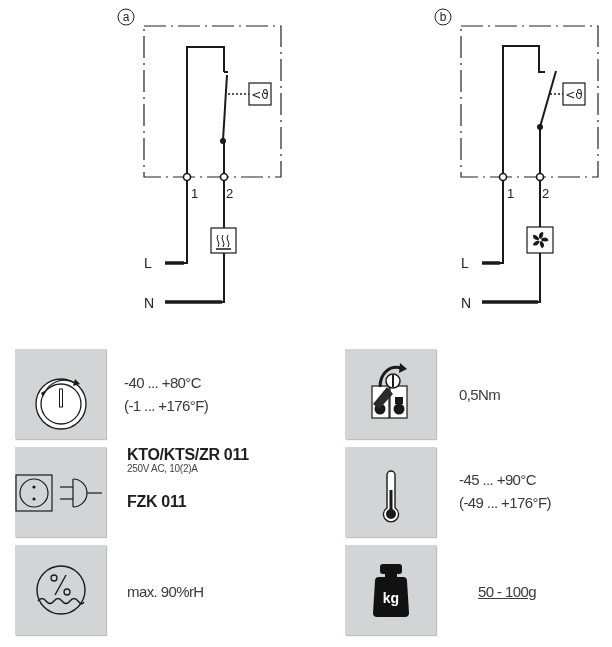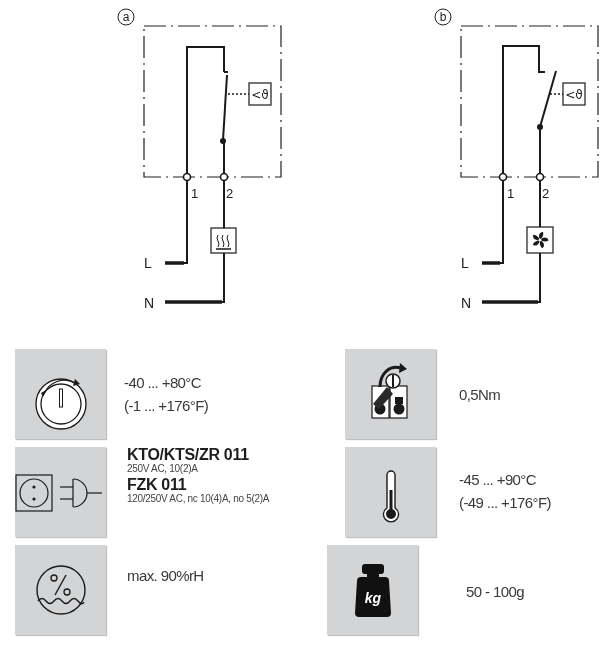--- a/index.html
+++ b/index.html
@@ -124,34 +124,33 @@
     <line x1="45" y1="40" x2="58" y2="40" stroke="#1a1a1a" stroke-width="1.2"></line>
     <line x1="45" y1="52" x2="58" y2="52" stroke="#1a1a1a" stroke-width="1.2"></line>
     <line x1="58" y1="32" x2="58" y2="60" stroke="#1a1a1a" stroke-width="1.2"></line>
     <path d="M58,32 A14,14 0 0 1 58,60" fill="none" stroke="#1a1a1a" stroke-width="1.2"></path>
     <line x1="72" y1="46" x2="87" y2="46" stroke="#1a1a1a" stroke-width="1.2"></line>
   </svg>
 </div>
 <div class="spec-text" style="left:127px; top:447px;">
   <span class="head">KTO/KTS/ZR 011</span>
   <span class="small">250V AC, 10(2)A</span>
-  <span class="head" style="margin-top:1px;">FZK 011</span>
-  <span class="small">120/250V AC, nc 10(4)A, no 5(2)A</span>
+  <span class="head" style="margin-top:18px;">FZK 011</span>
 </div>
 
 <div class="spec-box" style="left:15px; top:545px;">
   <svg width="91" height="90" viewBox="0 0 91 90">
     <circle cx="46" cy="45" r="24" fill="none" stroke="#1a1a1a" stroke-width="1.4"></circle>
     <circle cx="39" cy="33" r="3" fill="none" stroke="#1a1a1a" stroke-width="1.3"></circle>
     <circle cx="52" cy="47" r="3" fill="none" stroke="#1a1a1a" stroke-width="1.3"></circle>
     <line x1="40" y1="50" x2="51" y2="30" stroke="#1a1a1a" stroke-width="1.4"></line>
     <path d="M23,56 q4,-5 8,0 q4,5 8,0 q4,-5 8,0 q4,5 8,0 q4,-5 8,0 q4,5 6,1" fill="none" stroke="#1a1a1a" stroke-width="1.4"></path>
   </svg>
 </div>
-<div class="spec-text" style="left:127px; top:564px;">
+<div class="spec-text" style="left:127px; top:580px;">
   <span class="big">max. 90%rH</span>
 </div>
 
 <div class="spec-box" style="left:345px; top:349px;">
   <svg width="91" height="90" viewBox="0 0 91 90">
     <rect x="27" y="37" width="17" height="32" fill="#fff" stroke="#1a1a1a" stroke-width="1.2"></rect>
     <rect x="45" y="37" width="17" height="32" fill="#fff" stroke="#1a1a1a" stroke-width="1.2"></rect>
     <circle cx="35" cy="60" r="5.5" fill="#1a1a1a"></circle>
     <circle cx="54" cy="60" r="5.5" fill="#1a1a1a"></circle>
     <rect x="50" y="48" width="8" height="7" fill="#1a1a1a"></rect>
@@ -171,21 +170,21 @@
     <path d="M42,28 a4,4 0 0 1 8,0 v33 a7.5,7.5 0 1 1 -8,0 Z" fill="#fff" stroke="#1a1a1a" stroke-width="1.4"></path>
     <rect x="44.5" y="43" width="3" height="22" fill="#1a1a1a"></rect>
     <circle cx="46" cy="67" r="5" fill="#1a1a1a"></circle>
   </svg>
 </div>
 <div class="spec-text" style="left:459px; top:468px;">
   <span class="big">-45 ... +90°C</span>
   <span class="big">(-49 ... +176°F)</span>
 </div>
 
-<div class="spec-box" style="left:327px; top:545px;font-style:italic;">
+<div class="spec-box" style="left:345px; top:545px;">
   <svg width="91" height="90" viewBox="0 0 91 90">
     <path d="M38,19 h16 a3,3 0 0 1 3,3 v4 a3,3 0 0 1 -3,3 h-2 v3 h6 a4,4 0 0 1 4,4 l2,32 a4,4 0 0 1 -4,4 h-28 a4,4 0 0 1 -4,-4 l2,-32 a4,4 0 0 1 4,-4 h6 v-3 h-2 a3,3 0 0 1 -3,-3 v-4 a3,3 0 0 1 3,-3 Z" fill="#111"></path>
     <text x="46" y="58" text-anchor="middle" font-size="14" font-weight="bold" fill="#fff" font-family="Liberation Sans, sans-serif">kg</text>
   </svg>
 </div>
-<div class="spec-text" style="left:466px; top:580px;">
+<div class="spec-text" style="left:478px; top:580px;text-decoration:underline;">
   <span class="big">50 - 100g</span>
 </div>
 
 </body></html>

